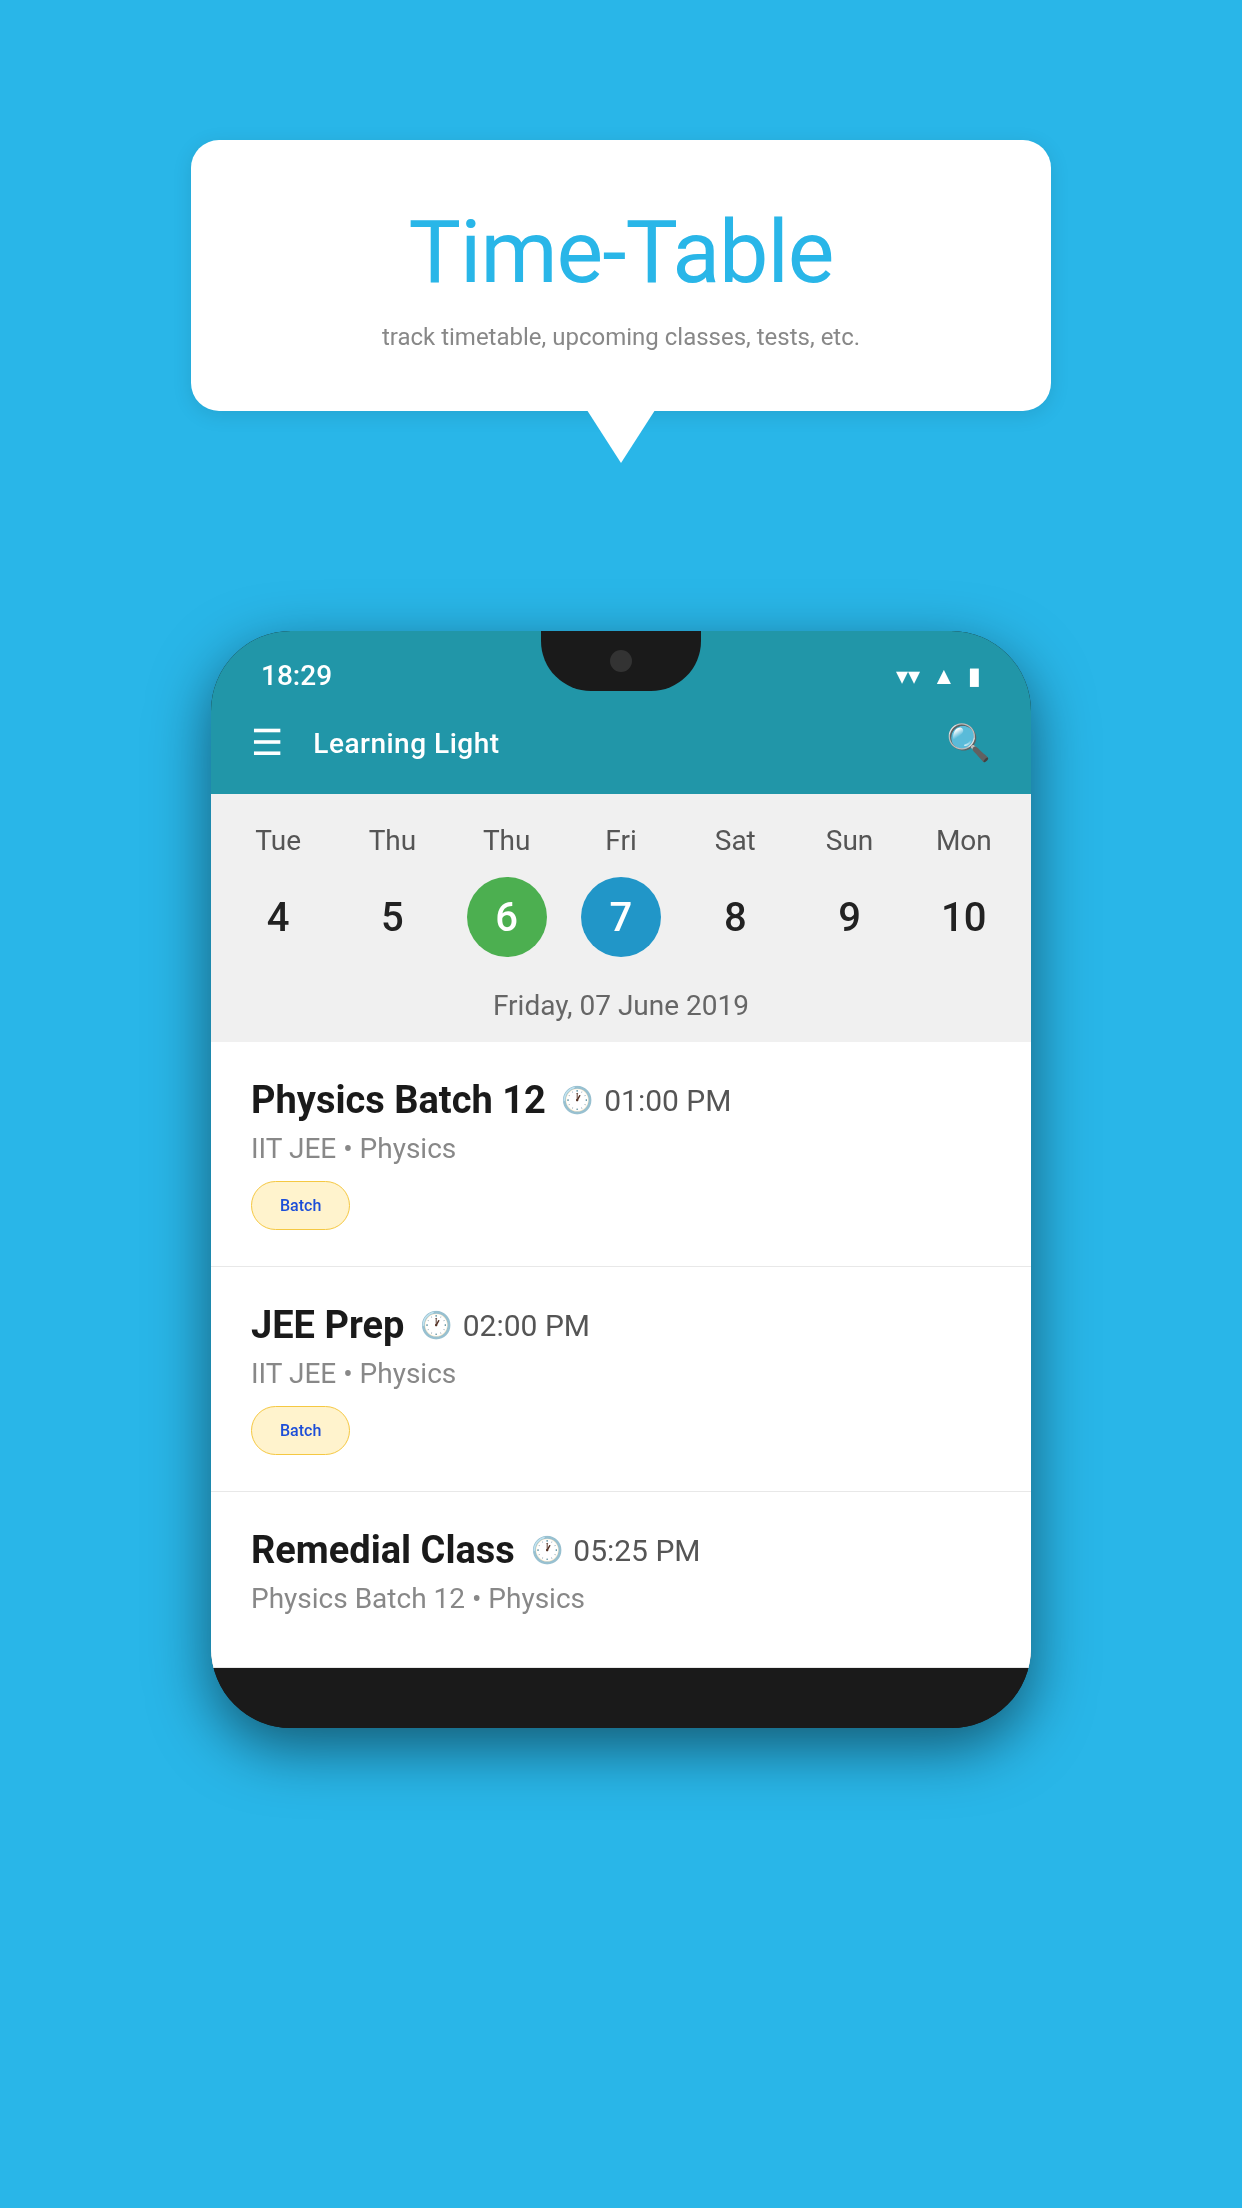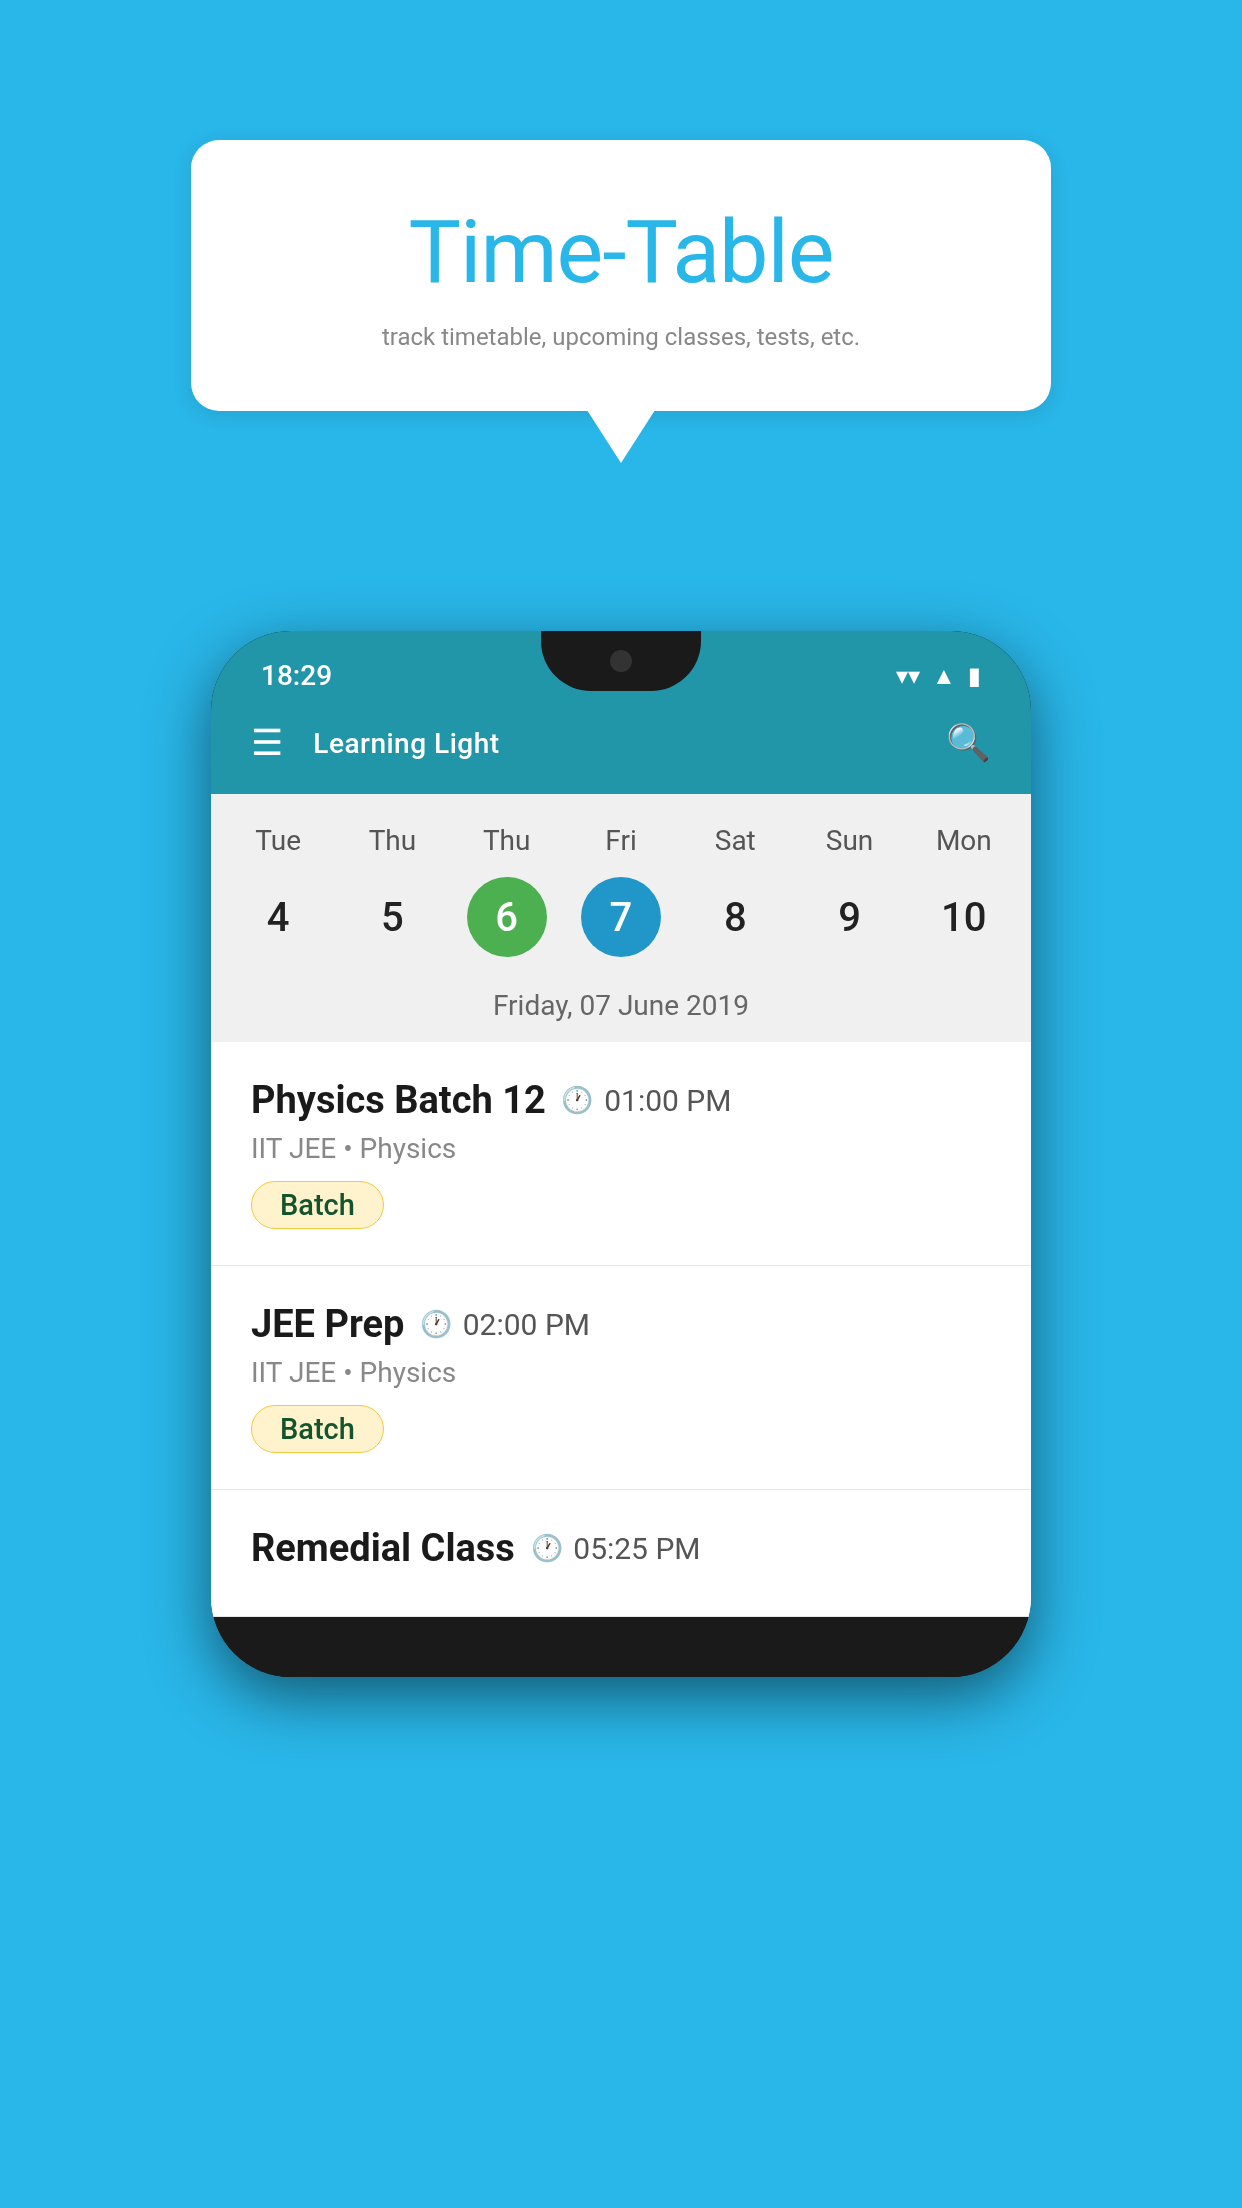--- a/index.html
+++ b/index.html
@@ -253,25 +253,25 @@
 
     .schedule-subtitle {
       font-size: 28px;
       color: #888;
       margin-bottom: 16px;
     }
 
     .batch-tag {
       display: inline-block;
       background: #FFF3CD;
-      color: #14532d;
+      color: #1d4ed8;
       border: 1.5px solid #F5C842;
       border-radius: 30px;
-      padding: 6px 28px;
-      font-size: 29px;
+      padding: 14px 28px;
+      font-size: 16px;
       font-weight: 500;
     }
 
     
     .phone-bottom {
       background: #1a1a1a;
       height: 60px;
     }
   </style>
 </head>
@@ -354,19 +354,20 @@
       </div>
 
       <div class="schedule-item">
         <div class="schedule-item-header">
           <span class="schedule-title">Remedial Class</span>
           <span class="schedule-time">
             <span class="clock-icon-small">🕐</span>
             <span>05:25 PM</span>
           </span>
         </div>
+        <div class="schedule-subtitle">Physics Batch 12 • Physics</div>
       </div>
 
     </div>
 
     <div class="phone-bottom"></div>
   </div>
 </div>
 
 </body></html>

